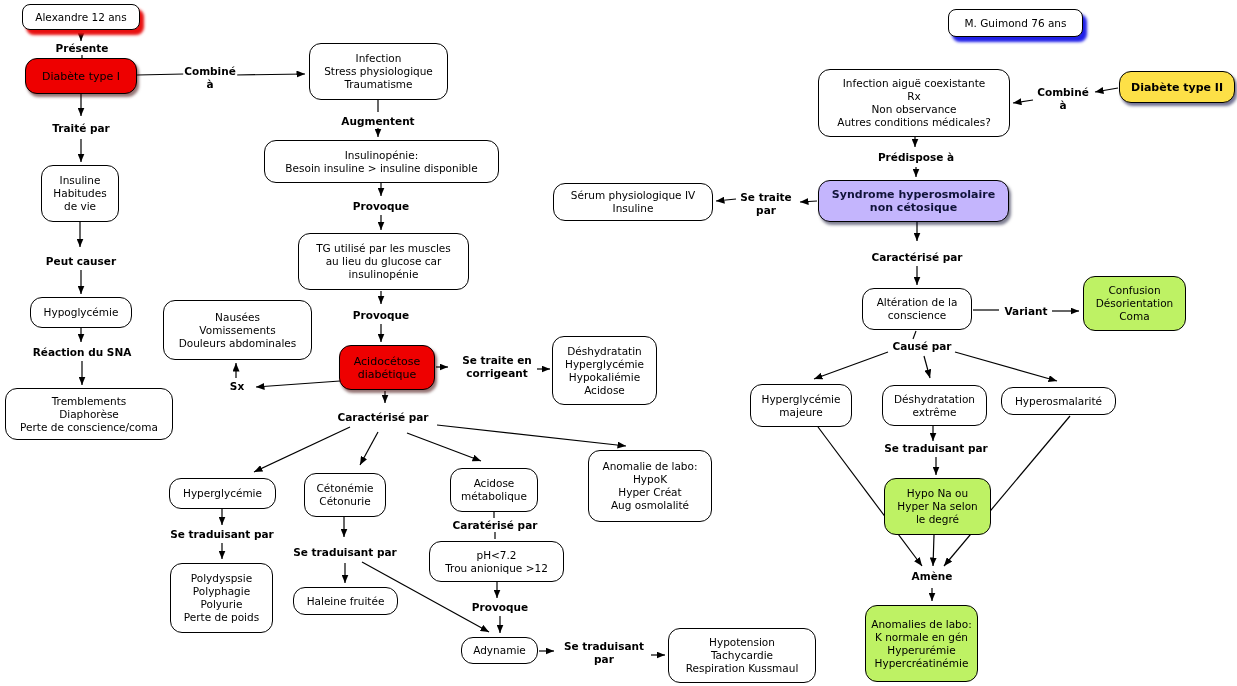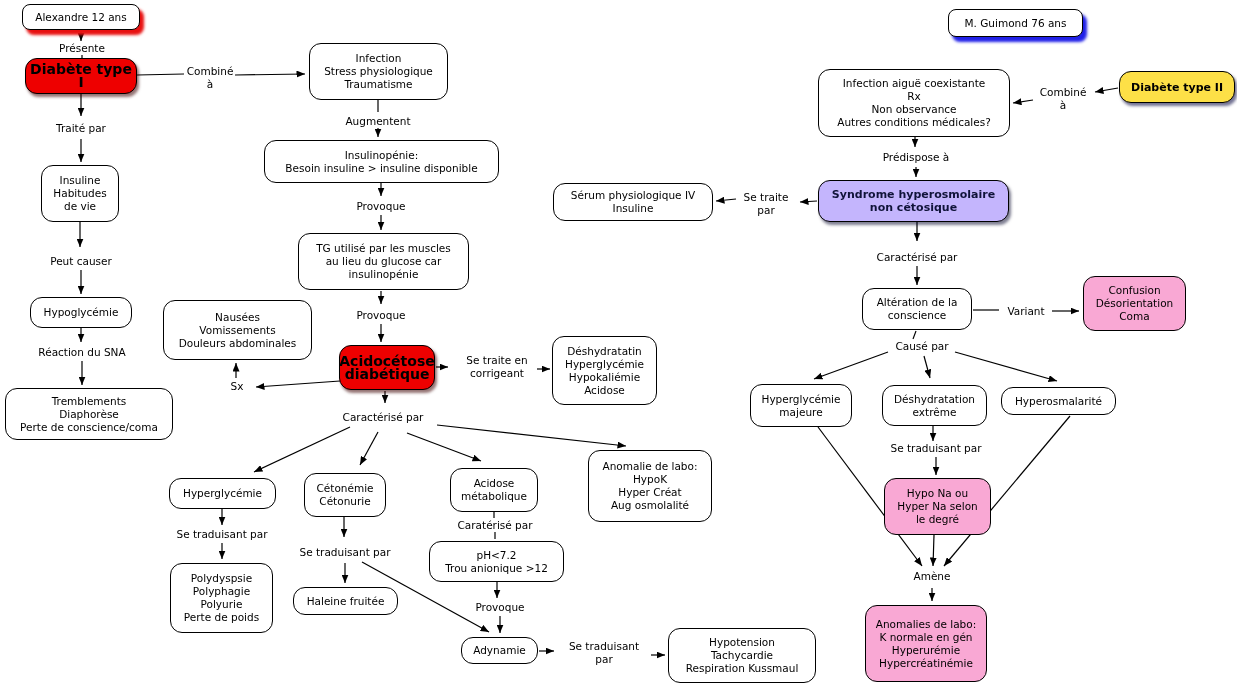--- a/index.html
+++ b/index.html
@@ -9,31 +9,31 @@
   }
   .cmap svg{position:absolute;left:0;top:0;z-index:0;}
   .node{
     position:absolute;z-index:2;box-sizing:border-box;
     display:flex;align-items:center;justify-content:center;
     text-align:center;white-space:pre-line;
     font-size:10.5px;line-height:13px;
     background:#ffffff;border:1.3px solid #000;border-radius:12px;
     padding:2px 3px;
   }
-  .node.red{background:#ee0000;font-weight:bold;font-size:14px;box-shadow:2px 3px 3px rgba(60,0,0,0.55);}
+  .node.red{background:#ee0000;font-weight:normal;font-size:11px;box-shadow:2px 3px 3px rgba(60,0,0,0.55);}
   .node.blue{background:#fde047;font-weight:bold;font-size:11px;box-shadow:2px 3px 3px rgba(0,0,60,0.55);}
   .node.royal{background:#c4b5fd;font-weight:bold;font-size:11px;color:#101339;box-shadow:2px 3px 3px rgba(0,0,40,0.5);}
-  .node.light{background:#f9a8d4;}
+  .node.light{background:#bef264;}
   .node.patient{border-radius:8px;}
   .node.shadow-red{box-shadow:4px 5px 3px #e81010;}
   .node.shadow-blue{box-shadow:4px 5px 3px #2020e8;}
   .lbl{
     position:absolute;z-index:1;transform:translate(-50%,-50%);
     text-align:center;white-space:pre-line;
-    font-size:10.5px;line-height:13px;background:#fff;padding:0 1px;
+    font-size:10.5px;line-height:13px;background:#fff;padding:0 1px;font-weight:bold;
   }
 </style>
 </head>
 <body>
 
 <div class="cmap">
 
   <svg width="1237" height="686">
     <defs>
       <marker id="ah" markerUnits="userSpaceOnUse" markerWidth="9" markerHeight="7" refX="8.5" refY="3.5" orient="auto">
@@ -163,21 +163,21 @@
 Désorientation
 Coma</div>
   <div class="node" style="left:750px;top:384px;width:102px;height:43px">Hyperglycémie
 majeure</div>
   <div class="node" style="left:882px;top:385px;width:105px;height:41px">Déshydratation
 extrême</div>
   <div class="node" style="left:1001px;top:387px;width:115px;height:28px">Hyperosmalarité</div>
   <div class="node light" style="left:884px;top:478px;width:107px;height:57px">Hypo Na ou
 Hyper Na selon
 le degré</div>
-  <div class="node light" style="left:865px;top:605px;width:122px;height:77px">Anomalies de labo:
+  <div class="node light" style="left:865px;top:605px;width:113px;height:77px">Anomalies de labo:
 K normale en gén
 Hyperurémie
 Hypercréatinémie</div>
 
   <div class="lbl" style="left:82px;top:48px">Présente</div>
   <div class="lbl" style="left:210px;top:78px">Combiné
 à</div>
   <div class="lbl" style="left:81px;top:128px">Traité par</div>
   <div class="lbl" style="left:81px;top:261px">Peut causer</div>
   <div class="lbl" style="left:82px;top:352px">Réaction du SNA</div>

